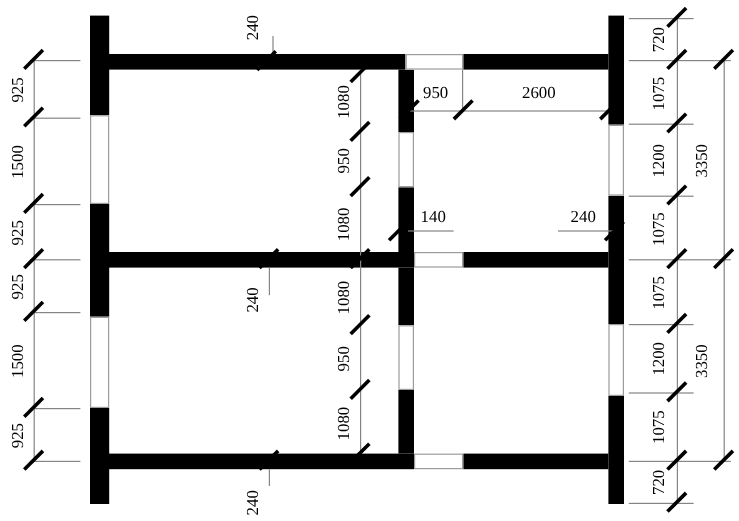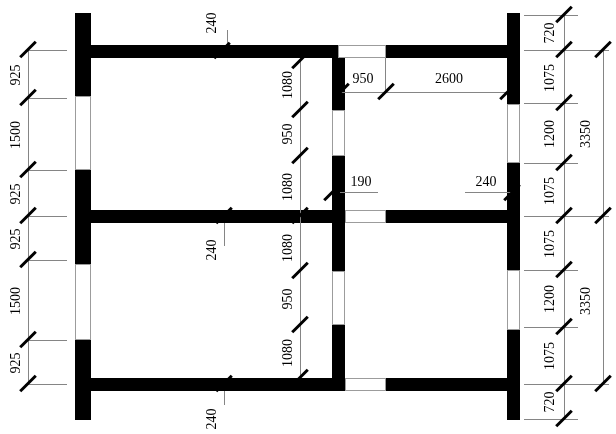--- a/index.html
+++ b/index.html
@@ -142,16 +142,16 @@
 
   <div class="lab v" style="left:562px;top:126px;">3350</div>
   <div class="lab v" style="left:562px;top:293px;">3350</div>
 
   <div class="lab v" style="left:188px;top:15px;">240</div>
   <div class="lab v" style="left:188px;top:242px;">240</div>
   <div class="lab v" style="left:188px;top:411px;">240</div>
 
   <div class="lab" style="left:339px;top:71px;">950</div>
   <div class="lab" style="left:425px;top:71px;">2600</div>
-  <div class="lab" style="left:337px;top:174px;">190</div>
+  <div class="lab" style="left:337px;top:174px;">140</div>
   <div class="lab" style="left:462px;top:174px;">240</div>
 
 </div>
 
 </body></html>

